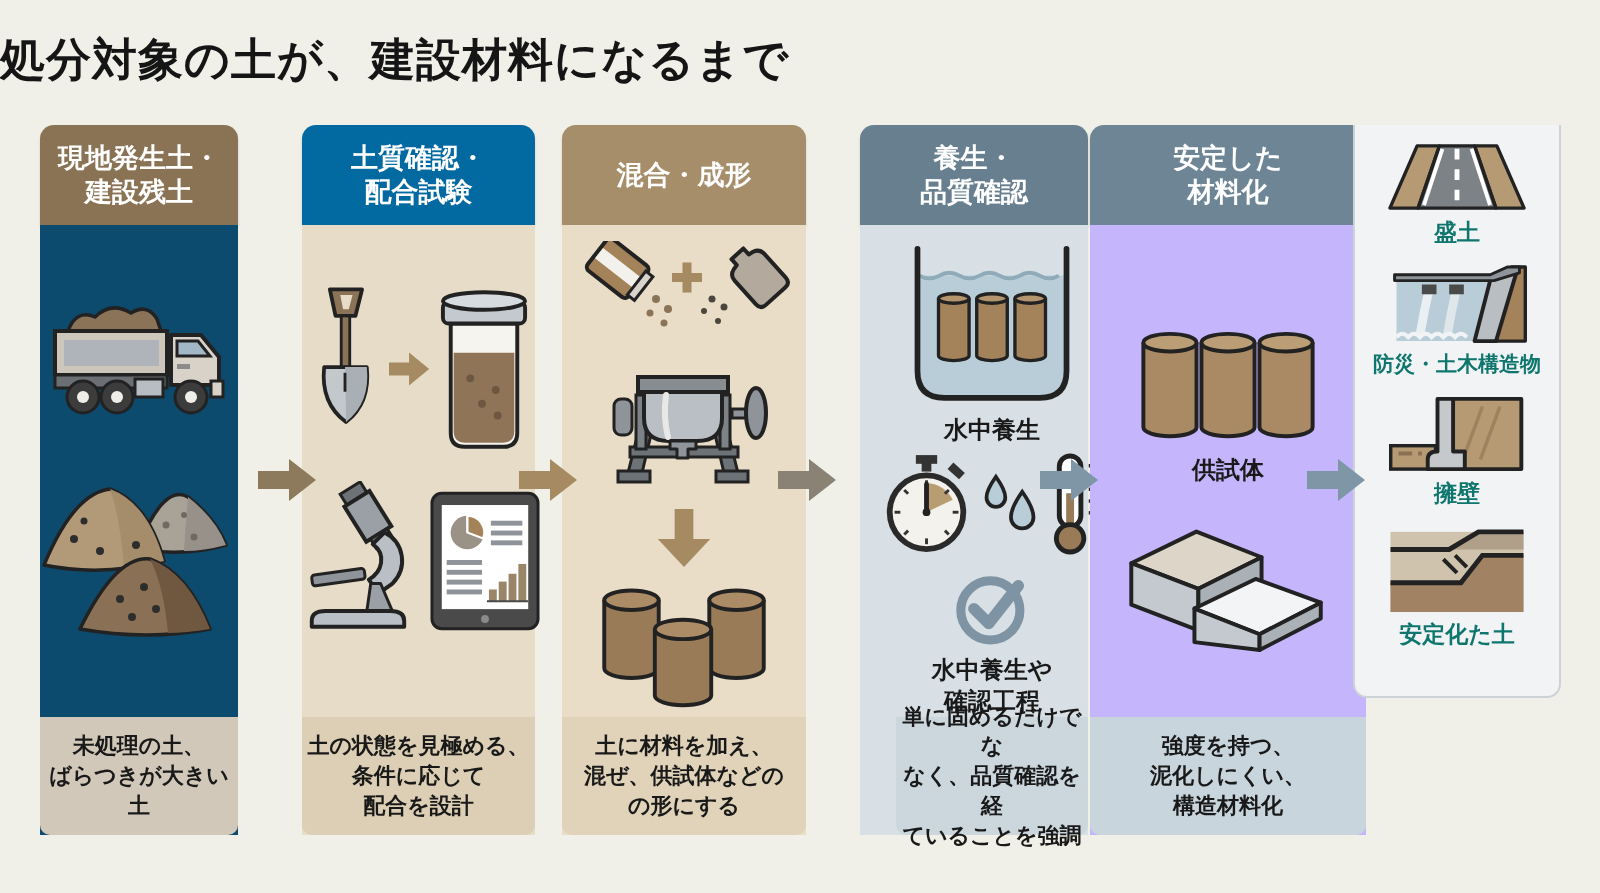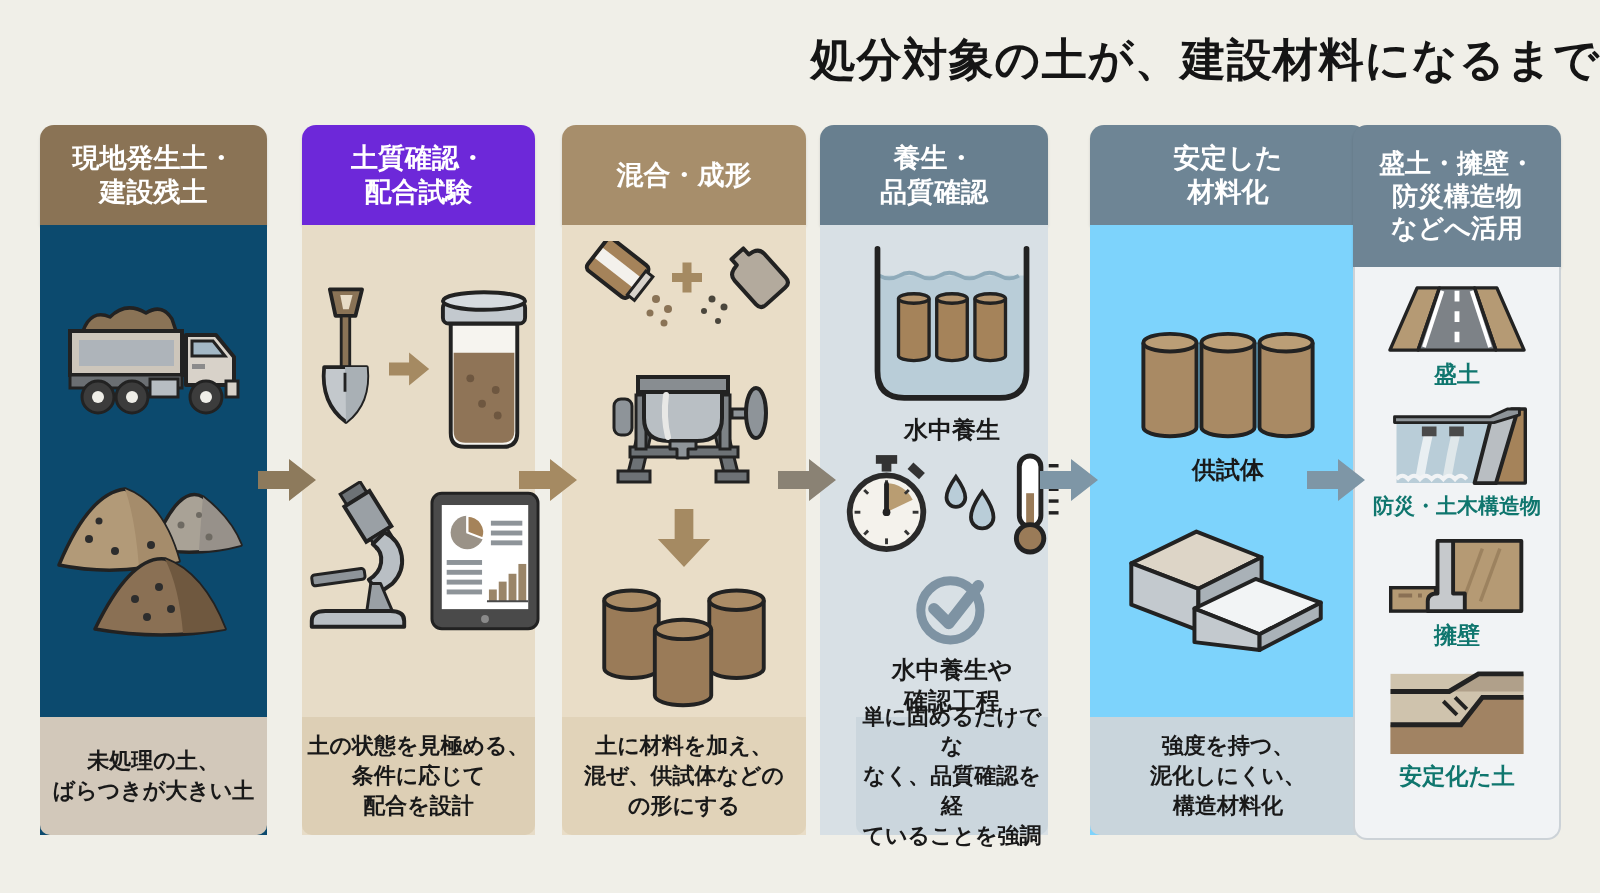--- a/index.html
+++ b/index.html
@@ -1,21 +1,21 @@
 <!DOCTYPE html>
 <html><head>
 <meta charset="utf-8">
 <style>
   * { margin:0; padding:0; box-sizing:border-box; }
   html,body { width:1600px; height:893px; }
   body { font-family:"DejaVu Sans",sans-serif; background:#f0efe8; position:relative; overflow:hidden; }
 
   .page-title{
     position:absolute; top:30px; left:0; width:1600px;
-    text-align:right; font-size:45px; font-weight:bold; color:#151515;
+    text-align:left; font-size:45px; font-weight:bold; color:#151515;
     letter-spacing:1px;
   }
 
   .col{ position:absolute; top:125px; }
   .col-header{
     width:100%; height:100px; border-radius:14px 14px 0 0;
     display:flex; align-items:center; justify-content:center; text-align:center;
     color:#fff; font-weight:bold; font-size:27px; line-height:1.25;
     white-space:pre-line; box-shadow:0 2px 3px rgba(0,0,0,.12);
   }
@@ -31,53 +31,53 @@
   .inner-label{
     font-weight:bold; font-size:24px; color:#191919; text-align:center;
     line-height:1.3; white-space:pre-line;
   }
 
   
   .c1 .col-header{ background:#8a7355; }
   .c1 .col-body{ background:#0c4a6e; height:610px; }
   .c1 .col-caption{ background:#d2c8ba; }
 
-  .c2 .col-header{ background:#6d28d9; }
+  .c2 .col-header{ background:#0369a1; }
   .c2 .col-body{ background:#e7dcc7; height:610px; }
   .c2 .col-caption{ background:#ddcfb5; }
 
   .c3 .col-header{ background:#a78e6b; }
   .c3 .col-body{ background:#e9ddc7; height:610px; }
   .c3 .col-caption{ background:#e1d3b9; }
 
   .c4 .col-header{ background:#687f8f; }
   .c4 .col-body{ background:#d8e0e5; height:610px;padding-left:36px; }
   .c4 .col-caption{ background:#cbd6dd; }
 
   .c5 .col-header{ background:#6e8595; }
-  .c5 .col-body{ background:#7dd3fc; height:610px; }
+  .c5 .col-body{ background:#c4b5fd; height:610px; }
   .c5 .col-caption{ background:#c9d5dc; }
 
   .c6{ width:208px; }
   .c6 .col-header{ background:#6e8494; height:142px; font-size:26px; }
   .c6 .col-body{ background:#f1f3f5; height:573px; border:2px solid #ccd2d7; border-top:none;
                  border-radius:0 0 14px 14px; }
   .use-group{ display:flex; flex-direction:column; align-items:center; margin-top:17px; }
   .use-label{ font-weight:bold; font-size:23px; color:#0f766e; margin-top:5px; text-align:center; }
   .use-label.small{ font-size:21px; }
 
   .flow-arrow{ position:absolute; top:456px; }
   .row{ display:flex; align-items:center; justify-content:center; }
 </style>
 </head>
 <body>
 
 <div class="page-title">処分対象の土が、建設材料になるまで</div>
 
-<div class="col c1" style="left:40px; width:227px;">
+<div class="col c1" style="left:40px; width:198px;">
   <div class="col-header">現地発生土・
 建設残土</div>
   <div class="col-body">
     <svg width="192" height="132" viewBox="0 0 192 132" style="margin-top:68px;">
       <path d="M25,38 Q33,16 52,24 Q68,8 88,20 Q104,10 114,26 L118,38 Z" fill="#8a7356" stroke="#222" stroke-width="3.5" stroke-linejoin="round"></path>
       <rect x="12" y="38" width="112" height="44" fill="#cdc6bb" stroke="#222" stroke-width="4"></rect>
       <rect x="21" y="47" width="95" height="26" fill="#aeb4ba"></rect>
       <path d="M128,42 L158,42 L176,64 L176,92 L128,92 Z" fill="#d8d2c9" stroke="#222" stroke-width="4" stroke-linejoin="round"></path>
       <path d="M134,48 L155,48 L167,63 L134,63 Z" fill="#a3b8c6" stroke="#222" stroke-width="3"></path>
       <rect x="134" y="71" width="13" height="5" fill="#8b8b8b"></rect>
@@ -234,21 +234,21 @@
         <path d="M66,58 v68 a29,10 0 0 0 58,0 v-68" fill="#9a7b58"></path>
         <ellipse cx="95" cy="58" rx="29" ry="10" fill="#ab8c66"></ellipse>
       </g>
     </svg>
     <div class="col-caption">土に材料を加え、
 混ぜ、供試体などの
 の形にする</div>
   </div>
 </div>
 
-<div class="col c4" style="left:820px; width:228px;">
+<div class="col c4" style="left:860px; width:228px;">
   <div class="col-header">養生・
 品質確認</div>
   <div class="col-body">
     <svg width="180" height="168" viewBox="0 0 180 172" style="margin-top:20px;">
       <path d="M14,32 v100 q0,26 26,26 h100 q26,0 26,-26 v-100 z" fill="#b9cdd8"></path>
       <path d="M14,32 q10,6 21,0 q10,-6 21,0 q10,6 21,0 q10,-6 21,0 q10,6 21,0 q10,-6 21,0 q10,6 20,0" fill="none" stroke="#8fabba" stroke-width="4"></path>
       <g stroke="#222" stroke-width="3.5">
         <path d="M34,56 v60 a16,5 0 0 0 32,0 v-60" fill="#a5835a"></path>
         <ellipse cx="50" cy="56" rx="16" ry="5" fill="#b5956e"></ellipse>
         <path d="M74,56 v60 a16,5 0 0 0 32,0 v-60" fill="#a5835a"></path>
@@ -356,23 +356,20 @@
         <polygon points="138,134 200,102 200,118 138,150" fill="#aab2b8"></polygon>
       </g>
     </svg>
     <div class="col-caption">強度を持つ、
 泥化しにくい、
 構造材料化</div>
   </div>
 </div>
 
 <div class="col c6" style="left:1353px;">
-  <div class="col-header">盛土・擁壁・
-防災構造物
-などへ活用</div>
   <div class="col-body">
     <div class="use-group">
       <svg width="142" height="70" viewBox="0 0 142 72">
         <polygon points="2,68 30,4 53,4 31,68" fill="#b59a74" stroke="#222" stroke-width="3.5" stroke-linejoin="round"></polygon>
         <polygon points="140,68 112,4 89,4 111,68" fill="#b59a74" stroke="#222" stroke-width="3.5" stroke-linejoin="round"></polygon>
         <polygon points="31,68 53,4 89,4 111,68" fill="#7d8287" stroke="#222" stroke-width="3.5" stroke-linejoin="round"></polygon>
         <line x1="56" y1="7" x2="37" y2="65" stroke="#fff" stroke-width="4"></line>
         <line x1="86" y1="7" x2="105" y2="65" stroke="#fff" stroke-width="4"></line>
         <line x1="71" y1="7" x2="71" y2="65" stroke="#fff" stroke-width="5" stroke-dasharray="11 10"></line>
       </svg>

